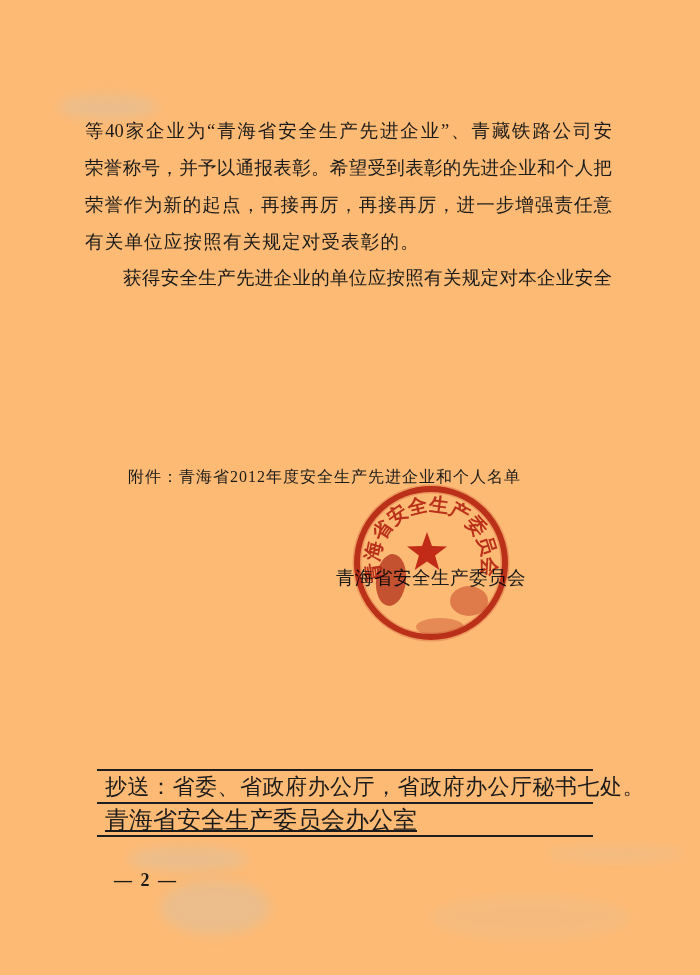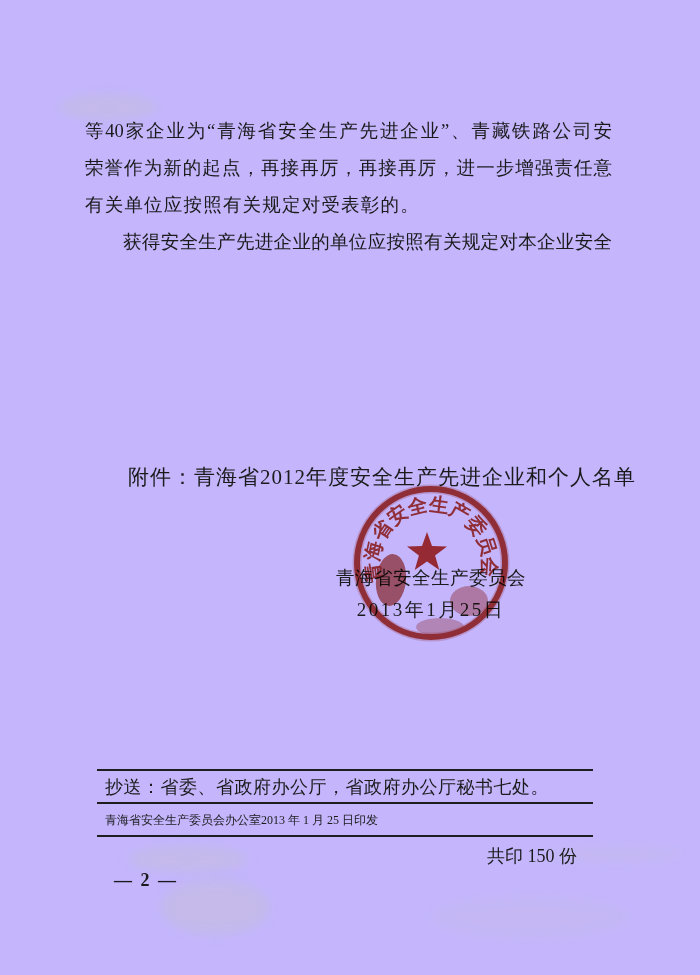--- a/index.html
+++ b/index.html
@@ -1,61 +1,61 @@
 <!DOCTYPE html>
 <html><head>
 <meta charset="utf-8">
 <style>
   html,body{margin:0;padding:0;}
   body{width:700px;height:975px;background:#ffffff;overflow:hidden;}
   .page{
     position:absolute; left:0; top:0; width:700px; height:975px;
-    background:#c4b5fd; color:#1b1b1b;
+    background:#fdba74; color:#1b1b1b;
     font-family:"Liberation Serif","DejaVu Serif",serif;
   }
   
   .smudge{position:absolute;background:rgba(198,198,192,0.30);filter:blur(6px);border-radius:50%;}
   .smudge.s1{left:58px;top:94px;width:100px;height:26px;}
   .smudge.s2{left:128px;top:846px;width:120px;height:26px;}
   .smudge.s3{left:160px;top:880px;width:110px;height:55px;}
   .smudge.s4{left:545px;top:846px;width:140px;height:16px;opacity:.6;}
   .smudge.s5{left:430px;top:895px;width:200px;height:45px;opacity:.45;}
 
   
   .body-text{position:absolute;left:85px;top:113px;width:527px;font-size:18.5px;}
   .line{height:37px;line-height:37px;overflow:hidden;}
   .line.fill{text-align:justify;text-align-last:justify;}
   .line.plain{letter-spacing:1.2px;white-space:nowrap;}
-  .line.indent{text-indent:38px;}
+  .line.indent{text-indent:38px;font-family:Liberation Mono, monospace;}
 
   .attachment{
     position:absolute;left:85px;top:462px;width:560px;
-    font-size:21px;line-height:30px;text-indent:43px;letter-spacing:1px;white-space:nowrap;
+    font-size:16px;line-height:30px;text-indent:43px;letter-spacing:1px;white-space:nowrap;
   }
 
   
   .signature{position:absolute;left:300px;top:566px;width:262px;text-align:center;}
   .sig-org{font-size:18.5px;letter-spacing:0.5px;line-height:24px;white-space:nowrap;}
   .sig-date{font-size:19px;letter-spacing:2.5px;line-height:24px;margin-top:8px;white-space:nowrap;}
 
   
   .seal-svg{position:absolute;left:0;top:0;pointer-events:none;mix-blend-mode:multiply;}
 
   
   .footer-rule{position:absolute;left:97px;width:496px;height:2px;background:#1e1e1e;}
   .rule-1{top:769px;}
   .rule-2{top:802px;}
   .rule-3{top:835px;}
   .footer-cc{
     position:absolute;left:105px;top:772px;width:488px;height:30px;
-    line-height:30px;font-size:18px;letter-spacing:0.5px;white-space:nowrap;
+    line-height:30px;font-size:22px;letter-spacing:0.5px;white-space:nowrap;
   }
   .footer-issuer-row{
     position:absolute;left:105px;top:805px;width:480px;height:30px;
-    line-height:30px;font-size:12px;display:flex;justify-content:flex-start;white-space:nowrap;
+    line-height:30px;font-size:24px;display:flex;justify-content:space-between;white-space:nowrap;text-decoration:underline;
   }
   .footer-copies{
     position:absolute;left:300px;top:842px;width:277px;height:28px;
     line-height:28px;font-size:18px;text-align:right;white-space:nowrap;
   }
   .page-number{
     position:absolute;left:114px;top:870px;font-size:18px;font-weight:bold;
     letter-spacing:2px;white-space:nowrap;
   }
 </style>
@@ -65,30 +65,30 @@
 <div class="page">
 
   <div class="smudge s1"></div>
   <div class="smudge s2"></div>
   <div class="smudge s3"></div>
   <div class="smudge s4"></div>
   <div class="smudge s5"></div>
 
   <div class="body-text">
     <div class="line fill">等40家企业为“青海省安全生产先进企业”、青藏铁路公司安</div>
+    <div class="line fill">荣誉称号，并予以通报表彰。希望受到表彰的先进企业和个人把</div>
     <div class="line fill">荣誉作为新的起点，再接再厉，再接再厉，进一步增强责任意</div>
     <div class="line plain">有关单位应按照有关规定对受表彰的。</div>
     <div class="line fill indent">获得安全生产先进企业的单位应按照有关规定对本企业安全</div>
   </div>
 
   <div class="attachment">附件：青海省2012年度安全生产先进企业和个人名单</div>
 
   <div class="signature">
     <div class="sig-org">青海省安全生产委员会</div>
-    <div class="sig-date">2013年1月25日</div>
   </div>
 
   <svg class="seal-svg" width="700" height="975" viewBox="0 0 700 975">
     <g opacity="0.88">
 
       <circle cx="431" cy="563" r="74" fill="none" stroke="#b3271d" stroke-width="6"></circle>
       <circle cx="431" cy="563" r="74" fill="none" stroke="#b3271d" stroke-width="9" opacity="0.25"></circle>
 
       <polygon points="427,532 422,546.1 407,546.5 418.9,555.6 414.7,570 427,561.5 439.3,570 435.1,555.6 447,546.5 432,546.1" fill="#bb2018"></polygon>
 
@@ -103,20 +103,18 @@
       <ellipse cx="469" cy="601" rx="19" ry="15" fill="#b3271d" opacity="0.45"></ellipse>
       <ellipse cx="440" cy="627" rx="24" ry="9" fill="#b3271d" opacity="0.35"></ellipse>
     </g>
   </svg>
 
   <div class="footer-rule rule-1"></div>
   <div class="footer-cc">抄送：省委、省政府办公厅，省政府办公厅秘书七处。</div>
   <div class="footer-rule rule-2"></div>
   <div class="footer-issuer-row">
     <span>青海省安全生产委员会办公室</span>
-    <span>2013 年 1 月 25 日印发</span>
   </div>
   <div class="footer-rule rule-3"></div>
-  <div class="footer-copies">共印 150 份</div>
 
   <div class="page-number">— 2 —</div>
 
 </div>
 
 </body></html>

